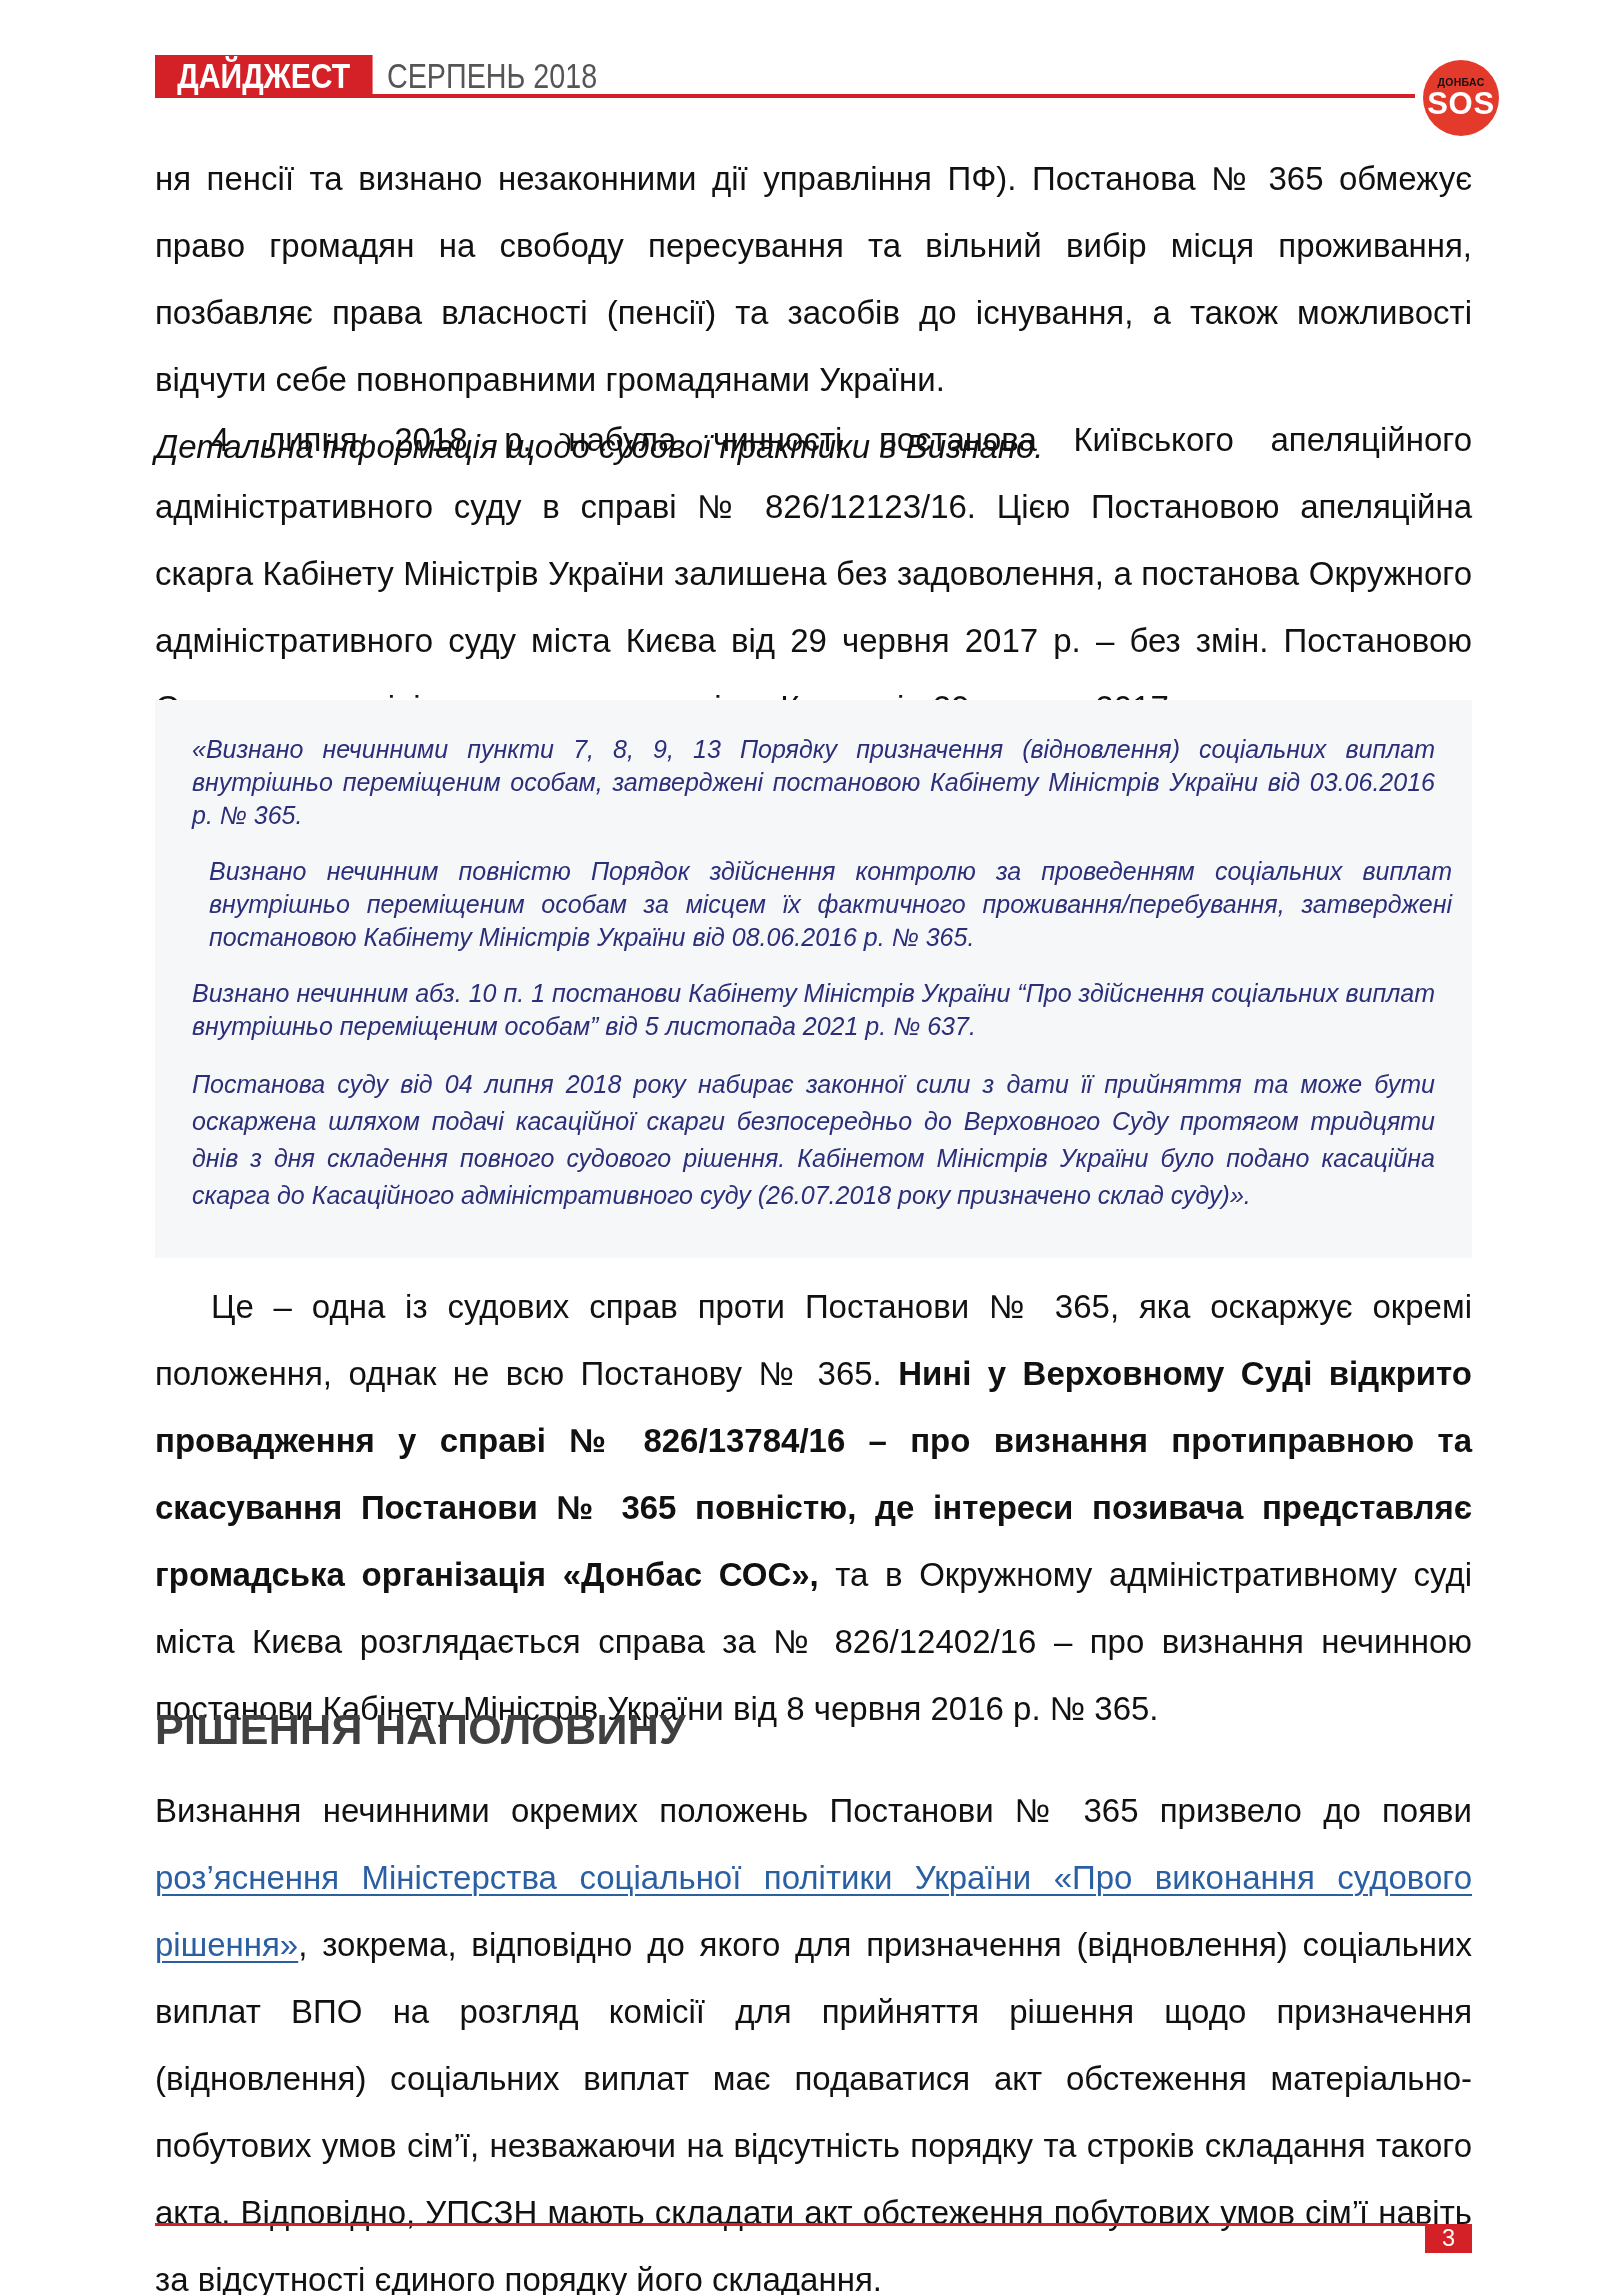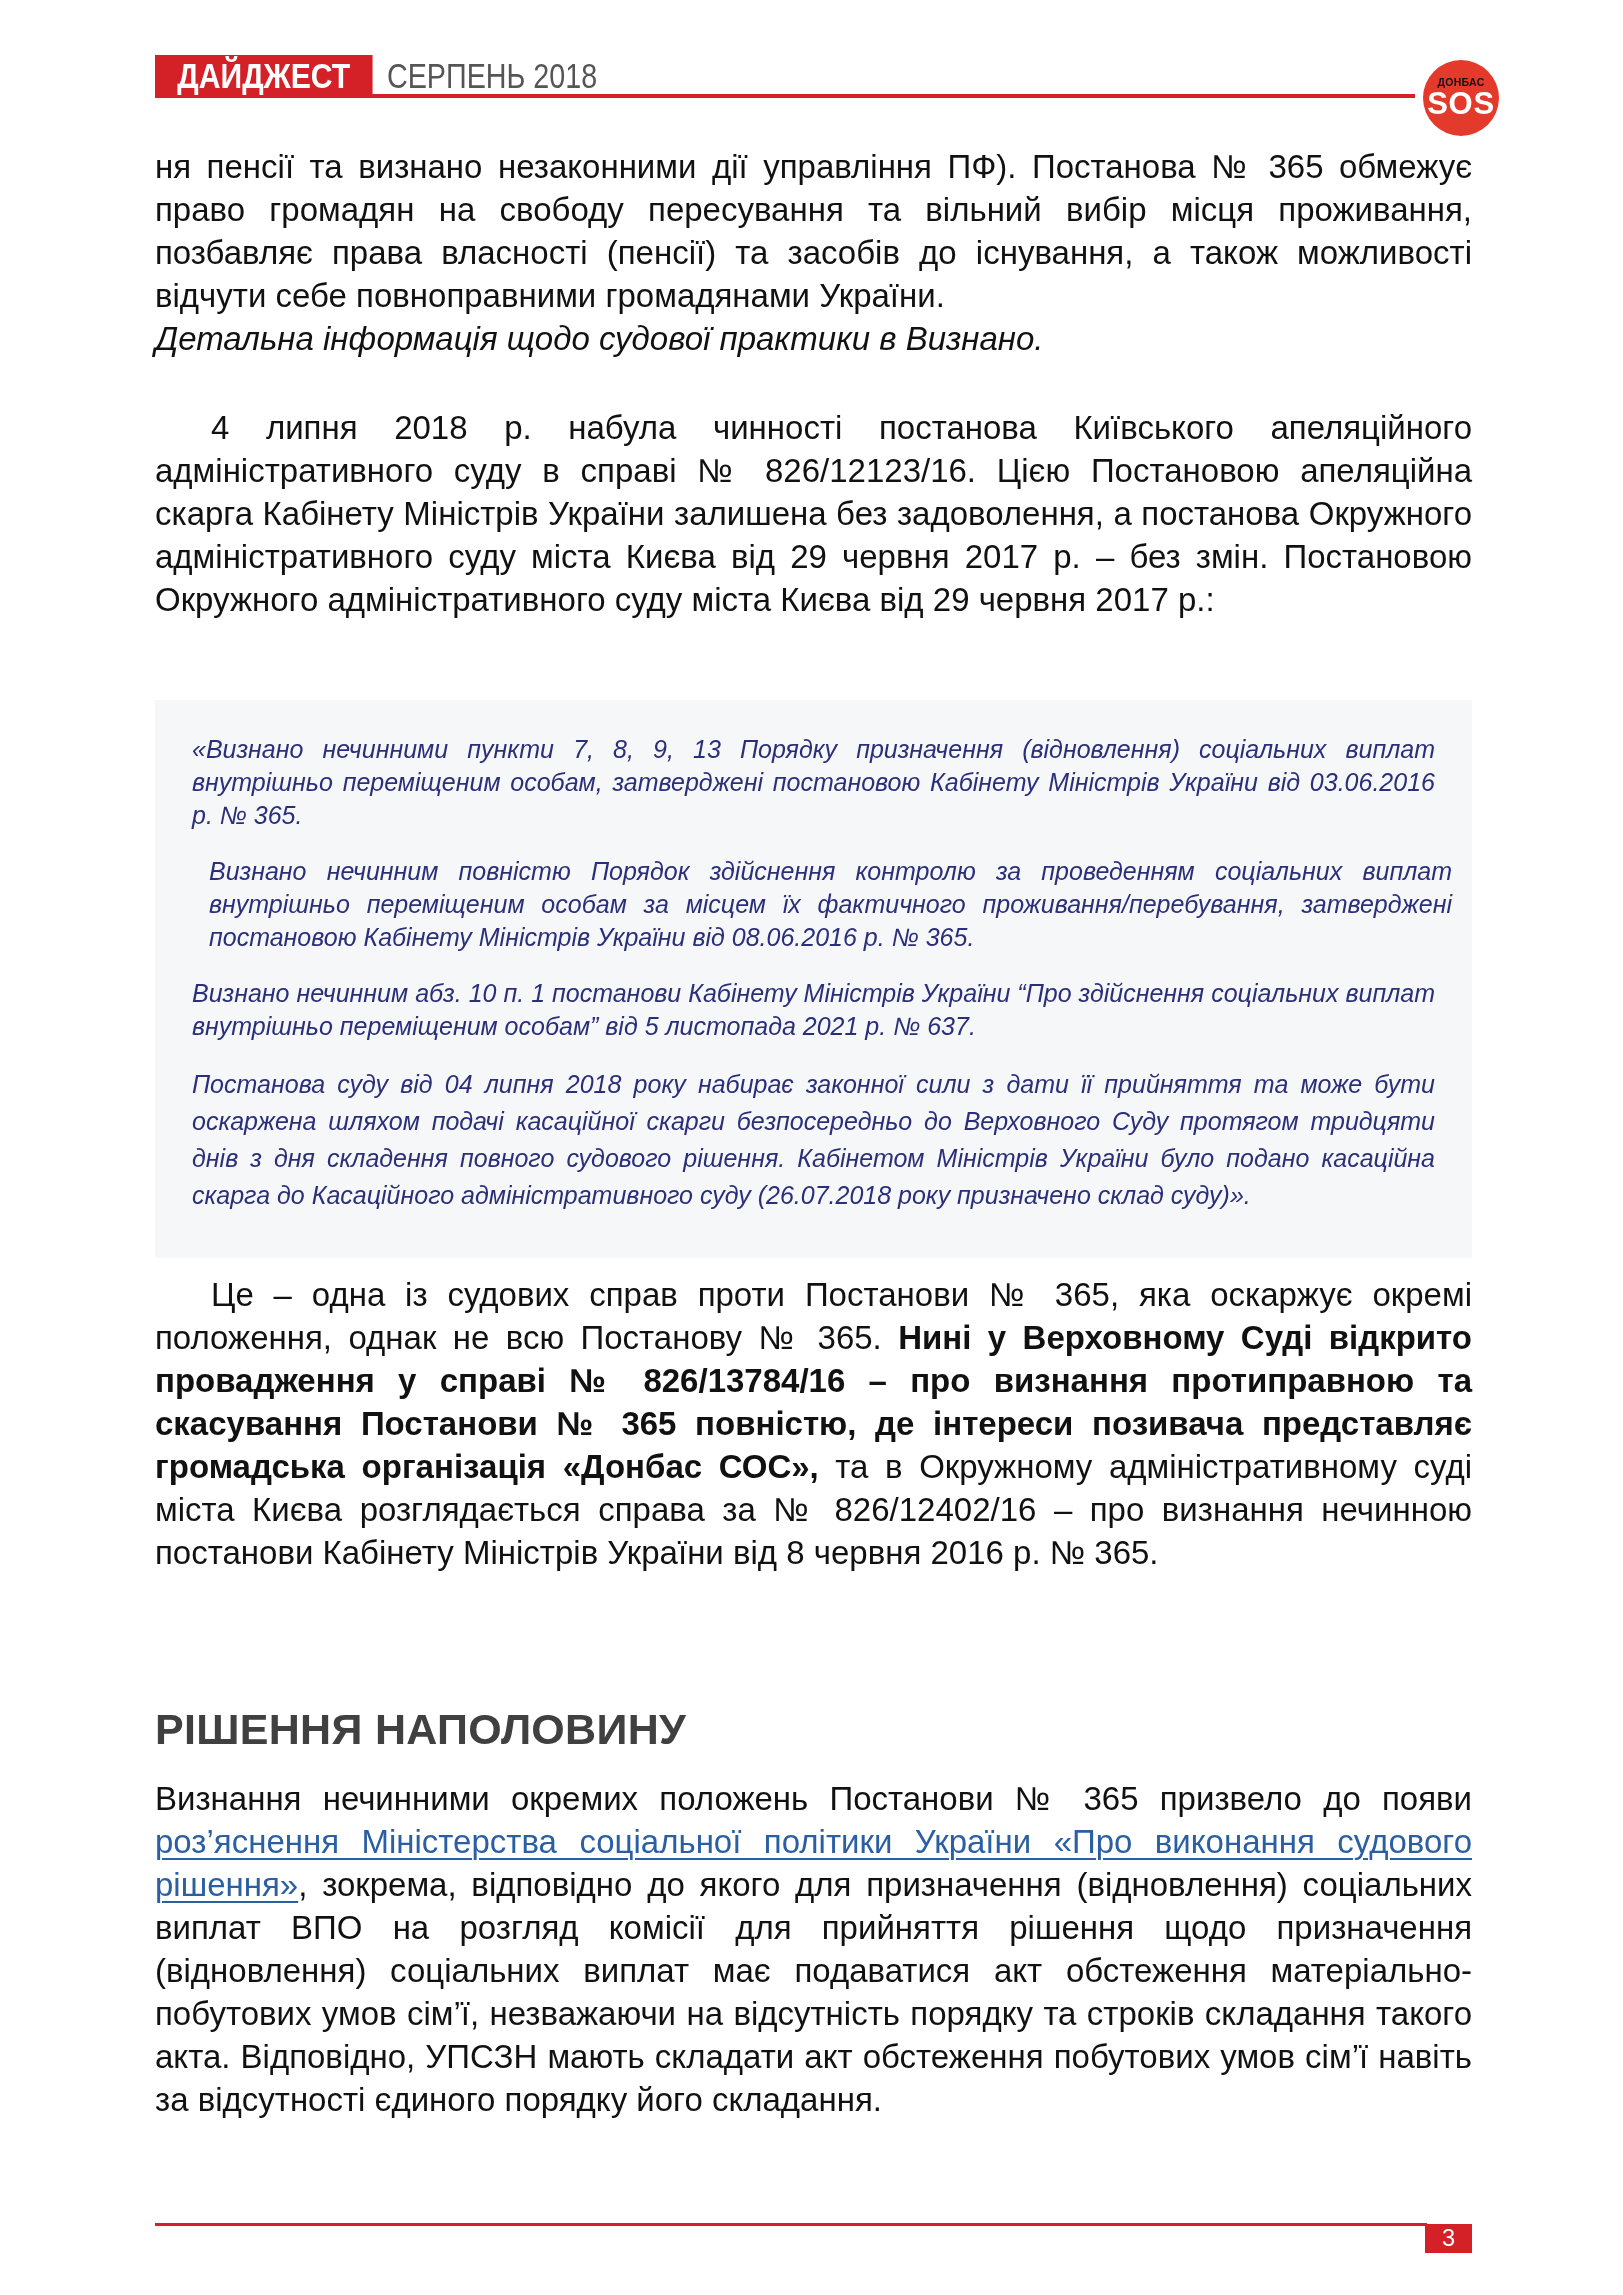--- a/index.html
+++ b/index.html
@@ -13,21 +13,21 @@
              transform: scaleX(0.86); transform-origin: left center; width: 253px; }
   .hdr-date { position: absolute; left: 387px; top: 55px; height: 42px; line-height: 42px;
               font-size: 35px; color: #555555; transform: scaleX(0.82); transform-origin: left center; }
   .hdr-line { position: absolute; left: 155px; top: 94px; width: 1260px; height: 3.9px; background: #d42128; }
   .logo { position: absolute; left: 1423px; top: 60px; width: 76px; height: 76px; border-radius: 50%;
           background: #e43a2c; text-align: center; color: #fff; }
   .logo .l1 { position: absolute; left: 0; right: 0; top: 16.4px; font-size: 10.5px; font-weight: bold; color: #111; letter-spacing: 0.3px; }
   .logo .l2 { position: absolute; left: 0; right: 0; top: 26px; font-size: 31px; font-weight: bold; color: #fff; letter-spacing: 0.7px; }
 
   
-  .p { position: absolute; left: 155px; width: 1317px; font-size: 33px; line-height: 43px;
+  .p { position: absolute; left: 155px; width: 1317px; font-size: 33px; line-height: 67px;
        text-align: justify; transform: scaleX(1); }
   .cond { display: block; }
   .indent { text-indent: 56px; }
   .it { font-style: italic; }
   .b { font-weight: bold; }
   .link { color: #2b5fa3; text-decoration: underline; text-decoration-thickness: 2px; text-underline-offset: 5.2px; cursor: pointer; }
 
   
   .quote { position: absolute; left: 155px; top: 700px; width: 1317px; height: 558px; background: #f6f7f9; }
   .q { position: absolute; left: 37px; width: 1243px; font-size: 25px; line-height: 33px;

